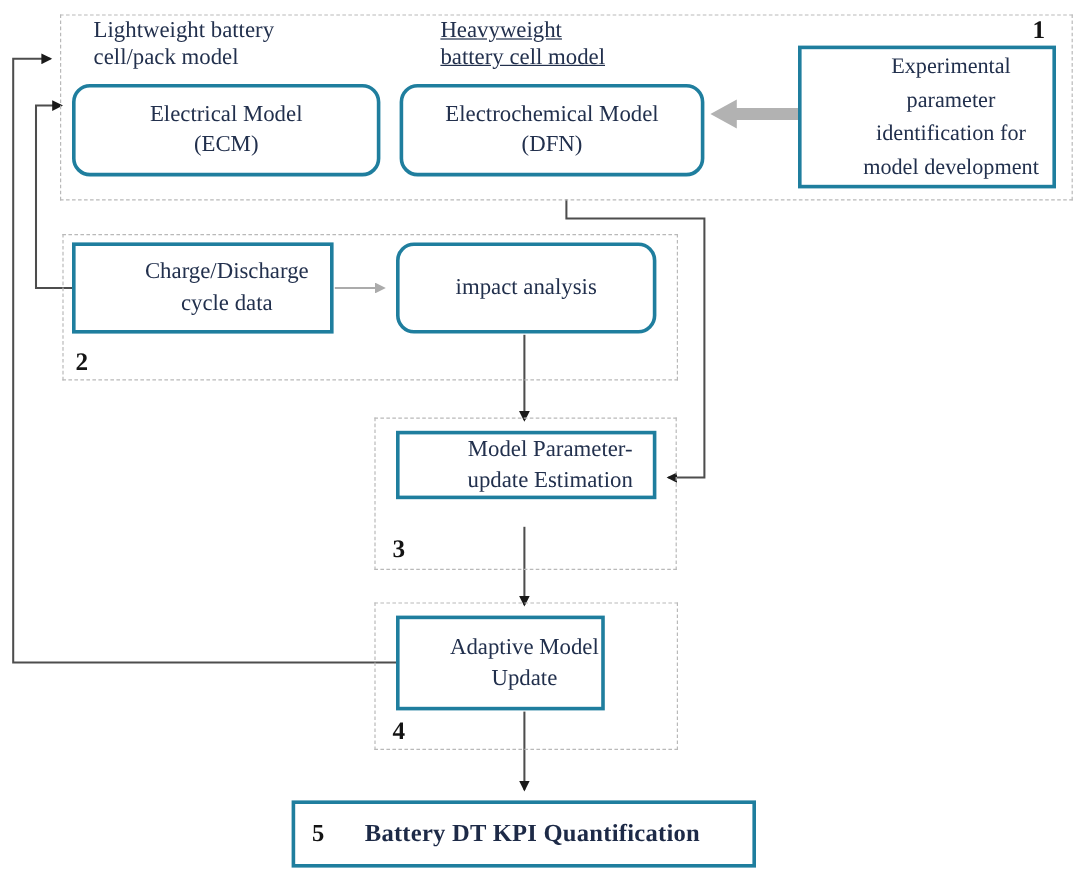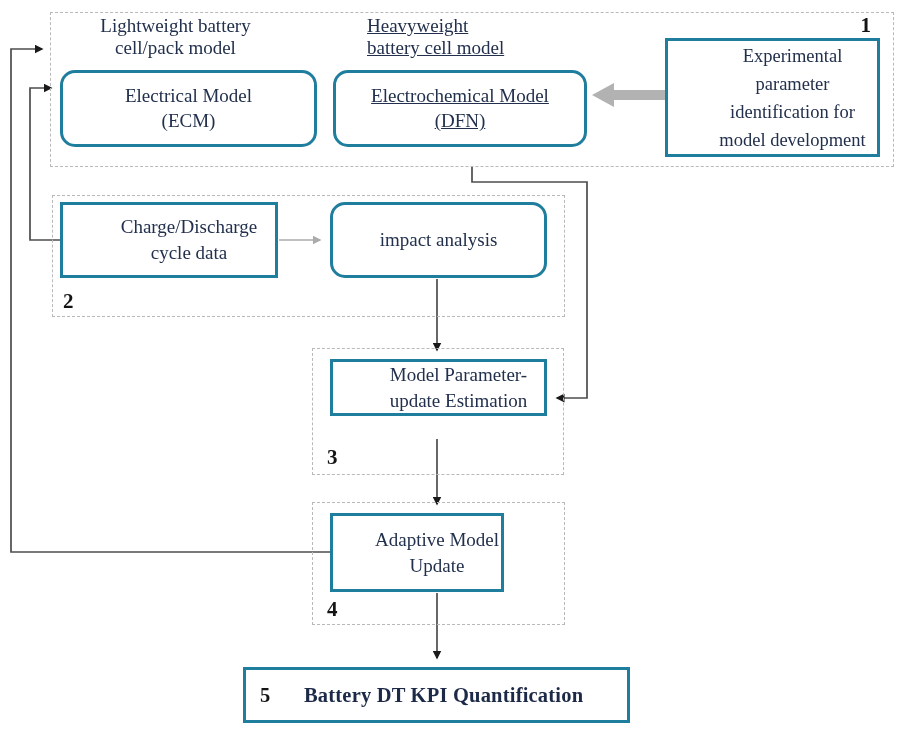--- a/index.html
+++ b/index.html
@@ -42,21 +42,21 @@
   .rbox{border-radius:15px;border-width:3.5px;justify-content:space-evenly;padding:8px 2px;}
   .sbox{justify-content:center;line-height:26px;}
   .line{display:block;}
   .floatTitle{
     position:absolute;
     font-size:19px;
     line-height:22px;
     z-index:3;
     color:#22304d;
   }
-  .center{text-align:center;}
+  .center{text-align:left;}
   #exp-box{line-height:28px;font-size:18.5px;justify-content:center;}
   #kpi-box{
     position:absolute;
     background:#fff;
     border:3px solid #1f7e9e;
     box-sizing:border-box;
     display:flex;
     flex-direction:row;
     align-items:center;
     font-weight:bold;
@@ -111,21 +111,21 @@
   <div class="floatTitle" style="left:367px;top:15px;width:200px;text-align:left;text-decoration:underline;">
     <span class="line">Heavyweight</span>
     <span class="line">battery cell model</span>
   </div>
 
   <div class="rbox" style="left:60px;top:70px;width:257px;height:77px;">
     <span class="line">Electrical Model</span>
     <span class="line">(ECM)</span>
   </div>
 
-  <div class="rbox" style="left:333px;top:70px;width:254px;height:77px;text-decoration:underline;">
+  <div class="rbox" style="left:333px;top:70px;width:254px;height:77px;">
     <span class="line">Electrochemical Model</span>
     <span class="line">(DFN)</span>
   </div>
 
   <div class="sbox" id="exp-box" style="left:665px;top:38px;width:215px;height:119px;">
     <span class="line">Experimental</span>
     <span class="line">parameter</span>
     <span class="line">identification for</span>
     <span class="line">model development</span>
   </div>

